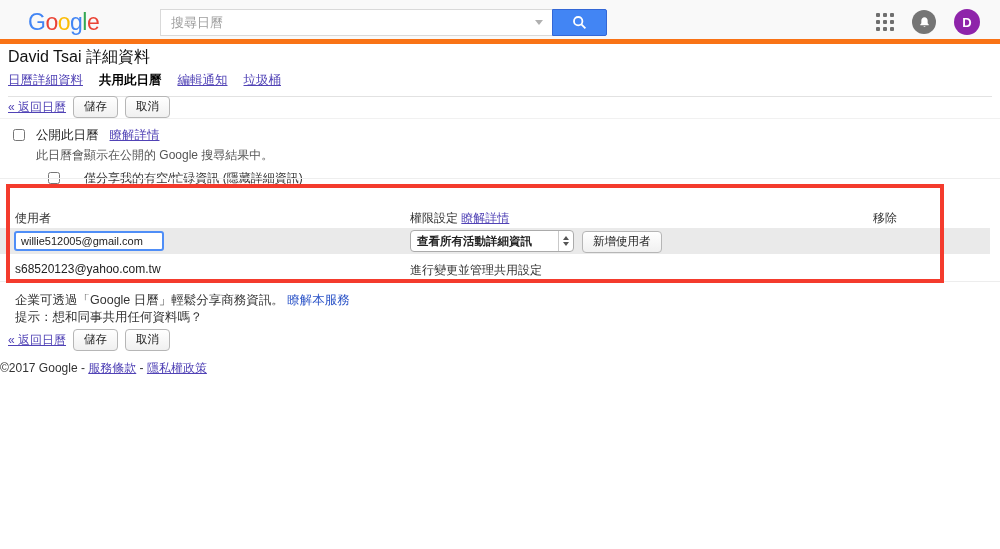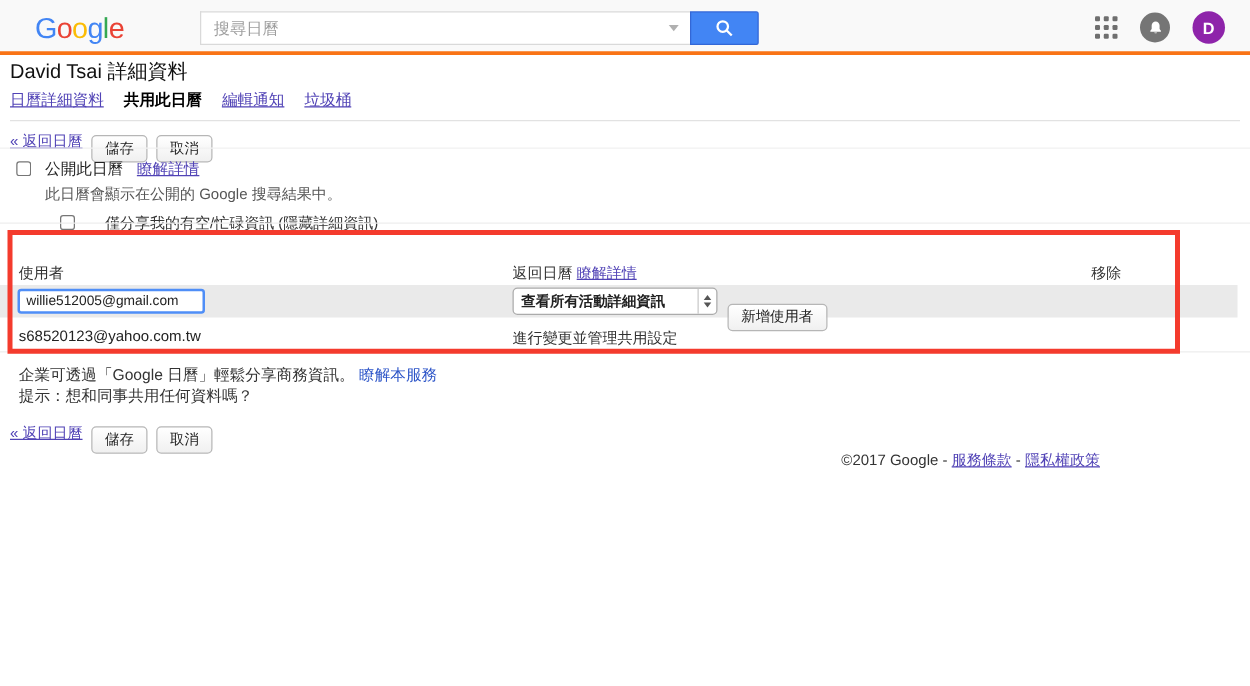--- a/index.html
+++ b/index.html
@@ -2,21 +2,21 @@
 <html><head>
 <meta charset="utf-8">
 <style>
   * { margin:0; padding:0; box-sizing:border-box; }
   html,body { width:1000px; height:549px; background:#fff;
     font-family:"Liberation Sans","DejaVu Sans",sans-serif; color:#222; }
   body { position:relative; overflow:hidden; font-size:12px; }
 
   
   .topbar { position:absolute; top:0; left:0; width:1000px; height:44px;
-    background:#f9f9f9; border-bottom:3px solid #f97316; }
+    background:#f9f9f9; border-bottom:5px solid #f97316; }
   .logo { position:absolute; left:28px; top:9px; font-size:23px; font-weight:500;
     letter-spacing:-0.5px; cursor:pointer; }
   .logo span { display:inline-block; }
   .lg-b{color:#4285F4;} .lg-r{color:#EA4335;} .lg-y{color:#FBBC05;} .lg-g{color:#34A853;}
 
   .search-wrap { position:absolute; left:160px; top:9px; height:27px; display:flex; }
   .search-input { width:392px; height:27px; border:1px solid #d9d9d9; border-right:none;
     background:#fff; padding:0 22px 0 10px; font-size:13px; color:#333; outline:none;
     font-family:"Liberation Sans","DejaVu Sans",sans-serif; }
   .search-input::placeholder { color:#9e9e9e; }
@@ -44,21 +44,21 @@
     font-size:12.5px; padding-bottom:7px; border-bottom:1px solid #e2e2e2;align-items:center; }
   a, .link { color:#5143b6; text-decoration:underline; cursor:pointer; }
   .tab-active { color:#000; font-weight:bold; text-decoration:none; cursor:default; }
 
   .actions { position:absolute; left:8px; display:flex; align-items:center; gap:7px;
     font-size:12px; }
   .actions-top { top:96px; }
   .actions-bottom { top:329px; }
   .btn { background:linear-gradient(#ffffff,#f0f0f0); border:1px solid #b6b6b6;
     border-radius:4px; padding:2px 10px 3px; font-size:11.5px; color:#222;
-    cursor:pointer; font-family:Liberation Mono, monospace;margin-top:12px; }
+    cursor:pointer; font-family:Liberation Mono, monospace; }
   .rule2 { position:absolute; left:0; top:118px; width:1000px; border-top:1px solid #f1f1f1; }
 
   
   .public-block { position:absolute; left:13px; top:127px; font-size:12.5px; }
   .public-row { display:flex; align-items:flex-start; gap:11px; }
   input[type=checkbox]{ width:12px; height:12px; margin-top:2px; cursor:pointer; }
   .public-desc { margin:3px 0 0 23px; font-size:12px; color:#555; }
   .busy-row { margin:6px 0 0 35px; display:flex; gap:24px; align-items:flex-start;
     font-size:12px; color:#333; }
 
@@ -89,21 +89,21 @@
   .cell-email { position:absolute; left:15px; top:8px; font-size:12px; color:#222; }
   .cell-perm { position:absolute; left:410px; top:8px; font-size:12px; color:#333; }
 
   .red-box { position:absolute; left:6px; top:5px; width:938px; height:99px;
     border:4px solid #f43b2d; pointer-events:none; }
 
   
   .tips { position:absolute; left:15px; top:292px; font-size:12.5px; color:#333;
     line-height:17px; }
   .tips .svc-link { color:#2d55c8; text-decoration:none; }
-  .footer { position:absolute; left:0; top:360px; width:880px; text-align:right;
+  .footer { position:absolute; left:0; top:360px; width:880px; text-align:left;
     font-size:12px; color:#333; }
 </style>
 </head>
 <body>
 
 <div class="topbar">
   <div class="logo">
     <span class="lg-b">G</span><span class="lg-r">o</span><span class="lg-y">o</span><span class="lg-b">g</span><span class="lg-g">l</span><span class="lg-r">e</span>
   </div>
 
@@ -166,21 +166,21 @@
   <div class="busy-row">
     <input type="checkbox" style="">
     <span>僅分享我的有空/忙碌資訊 (隱藏詳細資訊)</span>
   </div>
 </div>
 
 <div class="share">
 
   <div class="hdr hdr-user">使用者</div>
   <div class="hdr hdr-perm">
-    <span>返回日曆</span>
+    <span>權限設定</span>
     <a>瞭解詳情</a>
   </div>
   <div class="hdr hdr-remove">移除</div>
 
   <div class="row-edit">
     <input class="email-input" type="text" value="willie512005@gmail.com" style="">
     <div class="select">
       <span class="select-label">查看所有活動詳細資訊</span>
       <span class="select-arrows">
         <i class="tri-up"></i>

